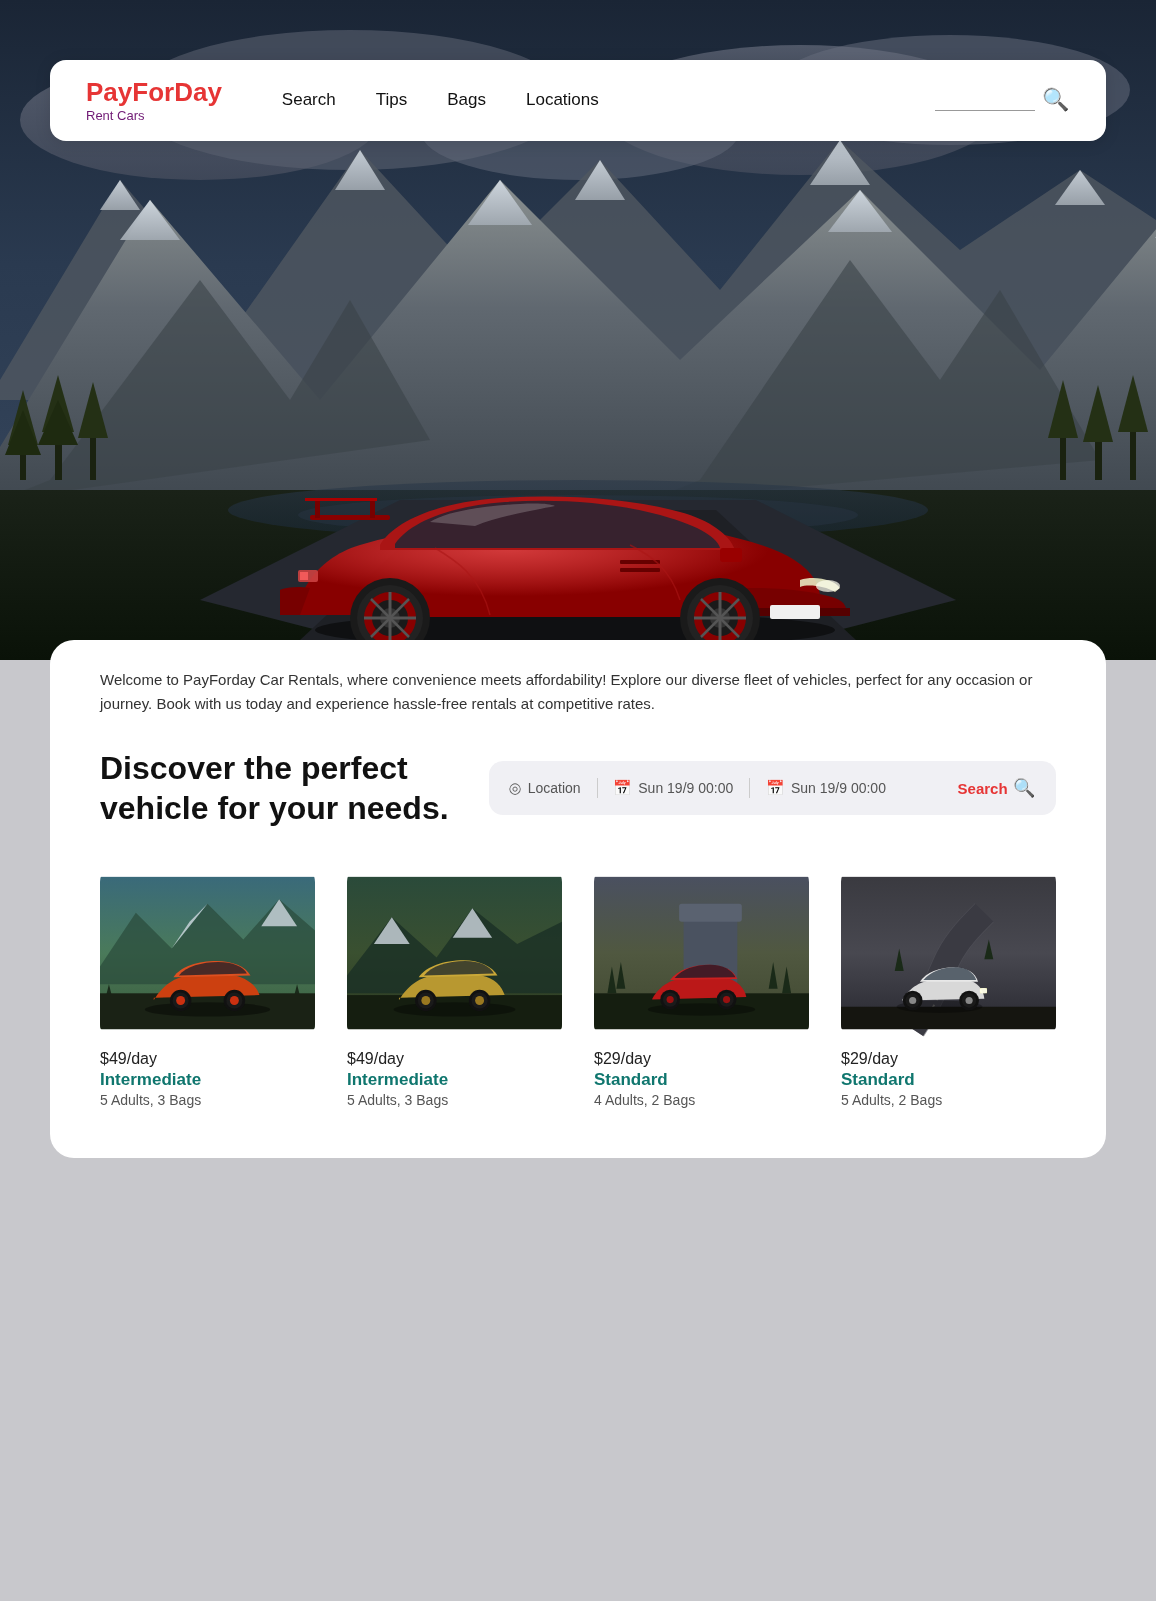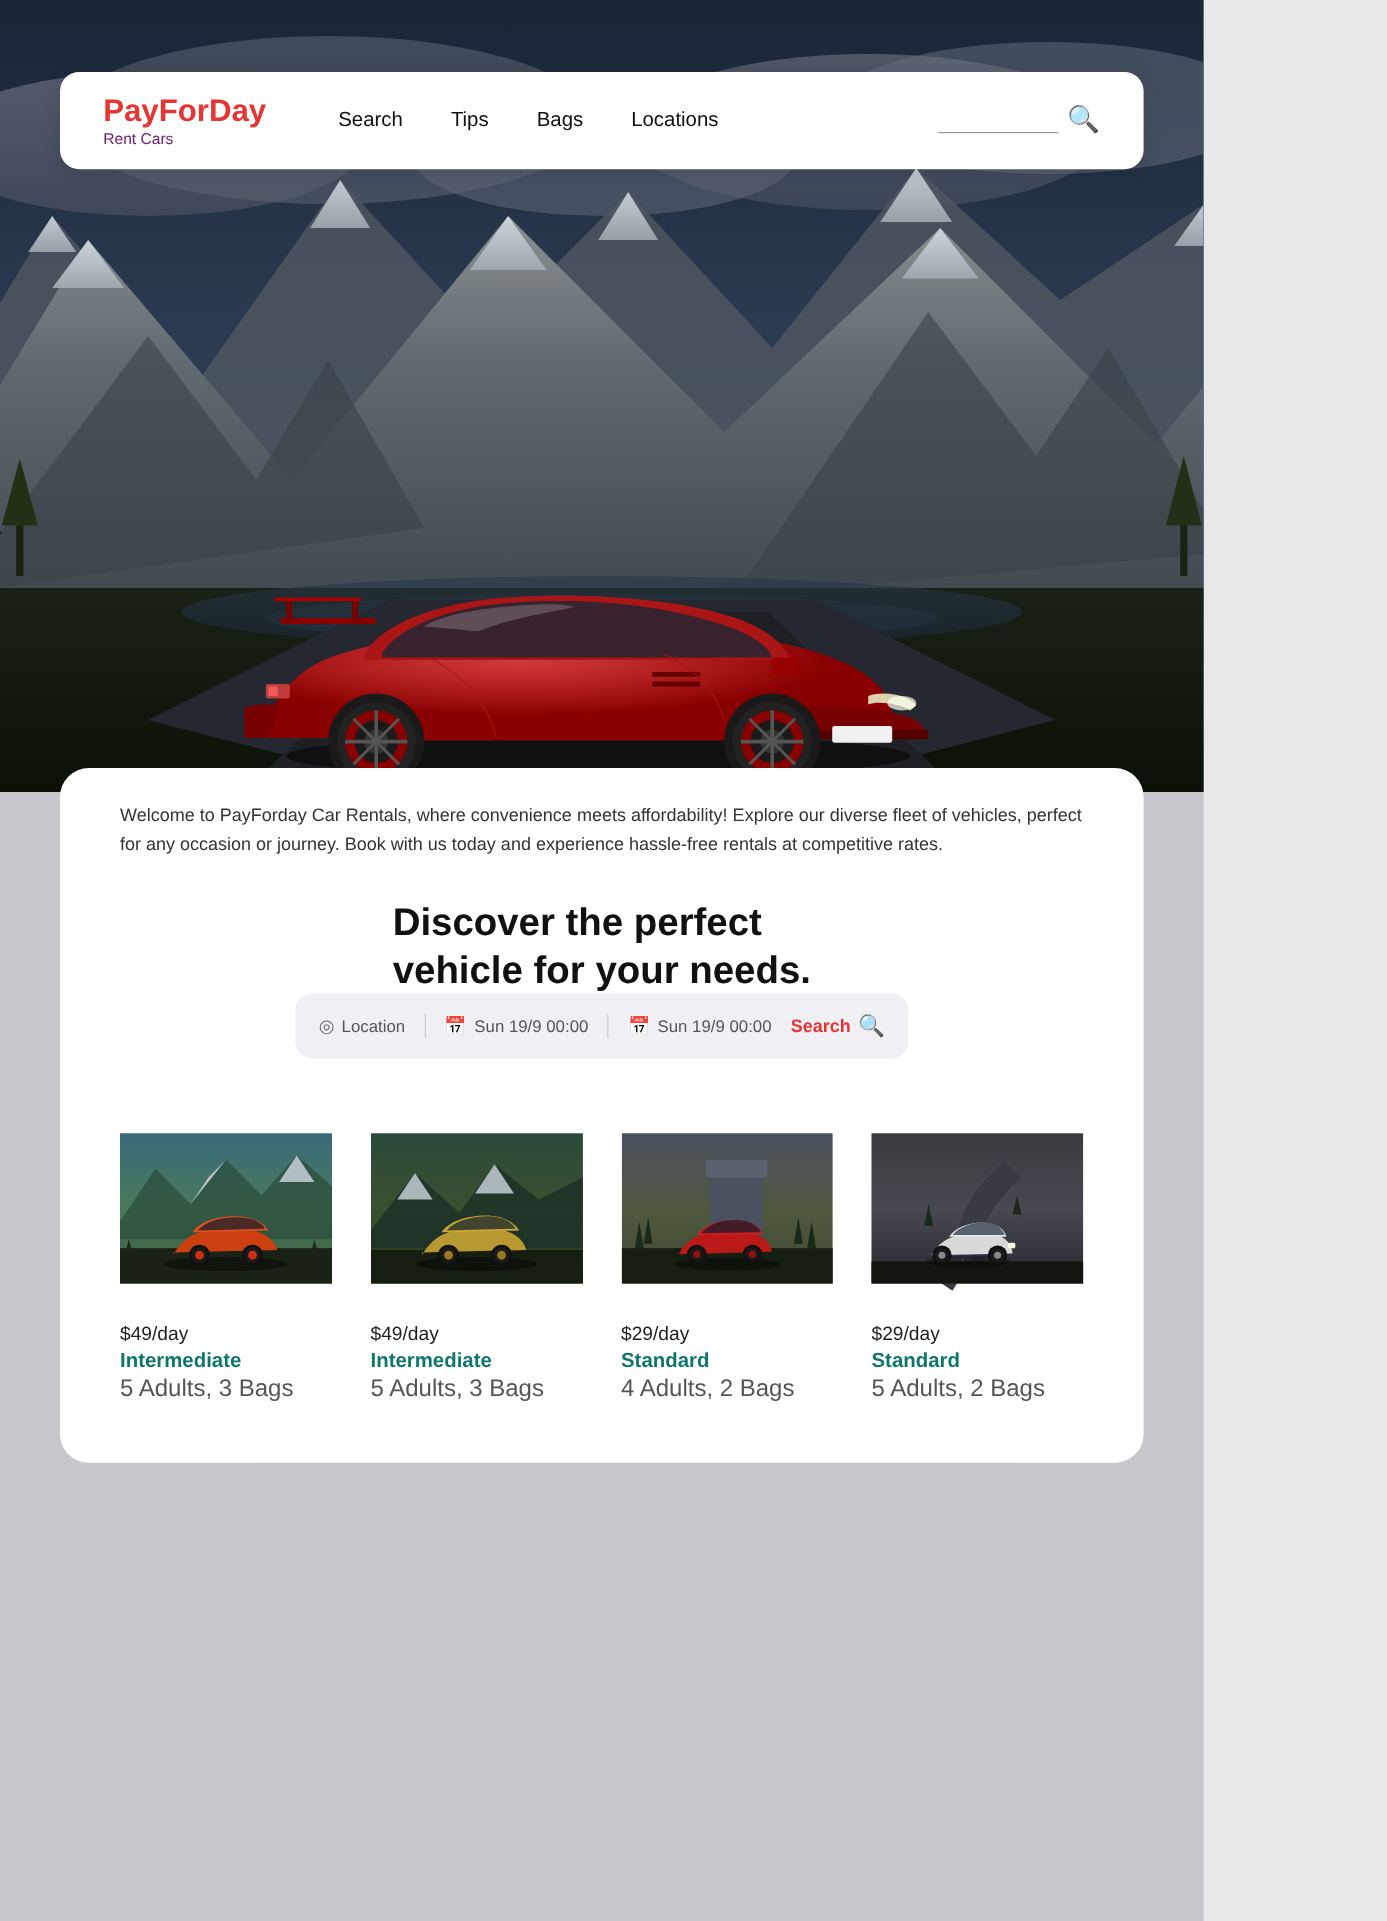--- a/index.html
+++ b/index.html
@@ -5,21 +5,21 @@
     * { margin: 0; padding: 0; box-sizing: border-box; }
 
     body {
       font-family: -apple-system, BlinkMacSystemFont, 'Segoe UI', sans-serif;
       background: #e8e8e8;
       width: 1156px;
       min-height: 1601px;
     }
 
     .page-wrapper {
-      width: 1003px;
+      width: 1156px;
       min-height: 1601px;
       background: #c8c8cc;
       position: relative;
       overflow: hidden;
     }
 
     
     .navbar {
       position: absolute;
       top: 60px;
@@ -127,22 +127,22 @@
     .welcome-text {
       font-size: 15px;
       color: #333;
       line-height: 1.6;
       margin-bottom: 32px;
     }
 
     .discover-row {
       display: flex;
       align-items: center;
+      gap: 40px;
       margin-bottom: 40px;
-      flex-direction: column;
     }
 
     .discover-heading {
       font-size: 32px;
       font-weight: 800;
       color: #111;
       line-height: 1.25;
       flex: 0 0 auto;
     }
 
@@ -226,21 +226,21 @@
     }
 
     .car-name {
       font-size: 17px;
       font-weight: 700;
       color: #0f766e;
       margin-bottom: 2px;
     }
 
     .car-specs {
-      font-size: 20px;
+      font-size: 14px;
       color: #555;
     }
 
     
     .scene-svg {
       width: 100%;
       height: 100%;
     }
   </style>
 </head>

